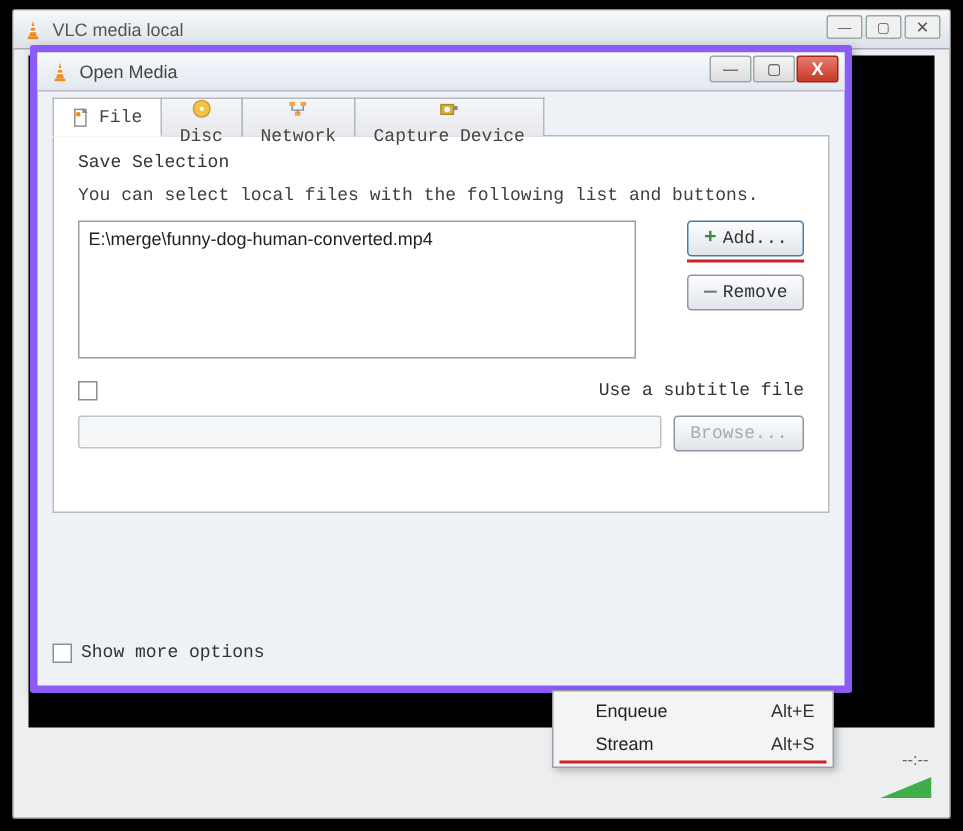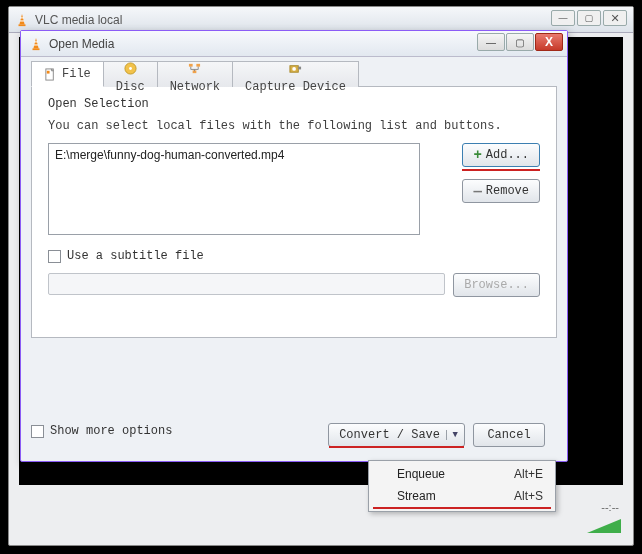--- a/index.html
+++ b/index.html
@@ -12,21 +12,21 @@
 .cone-icon { width: 14px; height: 14px; margin-right: 6px; display: inline-block; }
 .main-title { color: #555; font-size: 12px; }
 .win-controls { position: absolute; right: 6px; top: 3px; display: flex; gap: 2px; }
 .win-btn { width: 24px; height: 16px; border: 1px solid #9aa; background: #f0f0f0; border-radius: 2px; display: flex; align-items: center; justify-content: center; font-size: 9px; color: #555; cursor: default; }
 .win-btn.close { font-size: 11px; }
 .video-area { position: absolute; top: 30px; left: 10px; right: 10px; bottom: 60px; background: #000; }
 .time-display { position: absolute; right: 14px; bottom: 32px; color: #666; font-size: 11px; }
 .volume-cone { position: absolute; right: 12px; bottom: 8px; }
 
 
-.dialog { position: absolute; top: 30px; left: 20px; width: 548px; height: 432px; background: #eef1f5; border: 1px solid #8b5cf6; border-radius: 2px; box-shadow: 2px 3px 8px rgba(0,0,0,0.3); }
+.dialog { position: absolute; top: 30px; left: 20px; width: 548px; height: 432px; background: #eef1f5; border: 5px solid #8b5cf6; border-radius: 2px; box-shadow: 2px 3px 8px rgba(0,0,0,0.3); }
 .dlg-titlebar { height: 26px; background: linear-gradient(#f7f9fc, #e2e8f0); display: flex; align-items: center; padding: 0 8px; border-bottom: 1px solid #bbc; position: relative; }
 .dlg-title { color: #444; font-size: 12px; }
 .dlg-controls { position: absolute; right: 4px; top: 2px; display: flex; gap: 1px; }
 .dlg-ctrl { width: 28px; height: 18px; border: 1px solid #9aa; background: linear-gradient(#f5f5f5,#dcdcdc); border-radius: 2px; display: flex; align-items: center; justify-content: center; font-size: 10px; color: #444; }
 .dlg-ctrl.close { background: linear-gradient(#e97a6e,#c63a2a); color: #fff; font-weight: bold; font-size: 12px; border-color: #a02818; }
 
 .dlg-body { position: absolute; top: 30px; left: 10px; right: 10px; bottom: 8px; }
 
 
 .tabstrip { display: flex; height: 26px; margin-bottom: -1px; }
@@ -42,21 +42,21 @@
 
 .file-row { display: flex; gap: 8px; justify-content: space-between; }
 .filelist { width: 372px; height: 92px; border: 1px solid #9aa0a8; background: #fff; padding: 4px 6px; font-family: Tahoma, sans-serif; font-size: 12px; color: #222; overflow: auto; }
 .file-buttons { display: flex; flex-direction: column; gap: 8px; }
 .btn { height: 24px; padding: 0 10px; background: linear-gradient(#fcfdfe,#e1e5ea); border: 1px solid #8f96a0; border-radius: 3px; font-family: "Courier New", monospace; font-size: 12px; color: #333; display: flex; align-items: center; gap: 4px; justify-content: center; min-width: 72px; }
 .btn.add { border: 1px solid #3c7fb1; }
 .btn.add::after { content:""; position:absolute; }
 .btn .plus { color: #3a8b3a; font-weight: bold; font-size: 14px; }
 .btn .minus { color: #777; font-weight: bold; font-size: 14px; }
 
-.subtitle-row { margin-top: 14px; display: flex; align-items: center; gap: 6px; }
+.subtitle-row { margin-top: 14px; display: flex; align-items: center; gap: 6px; justify-content: space-between; }
 .chk { width: 13px; height: 13px; border: 1px solid #8a8f96; background: #fff; }
 .mono { font-family: "Courier New", monospace; font-size: 12px; color: #333; }
 
 .browse-row { display: flex; gap: 8px; margin-top: 10px; }
 .subtitle-input { flex: 1; height: 22px; border: 1px solid #c0c4ca; background: #f5f6f8; border-radius: 2px; }
 .btn.disabled { color: #aaa; }
 
 .showmore-row { margin-top: 86px; display: flex; align-items: center; gap: 6px; }
 
 .footer { position: absolute; bottom: 6px; right: 12px; display: flex; gap: 8px; }
@@ -160,21 +160,21 @@
               <rect x="1" y="4" width="9" height="7" fill="#d8b048" stroke="#a88828"></rect>
               <circle cx="5.5" cy="7.5" r="2" fill="#fff"></circle>
               <rect x="10" y="5" width="3" height="3" fill="#888"></rect>
             </svg>
         </span>
         <span>Capture Device</span>
       </div>
     </div>
 
     <div class="tabpanel">
-      <div class="section-label">Open Selection</div>
+      <div class="section-label">Save Selection</div>
       <div class="help-text">You can select local files with the following list and buttons.</div>
       <div class="file-row">
         <div class="filelist">
           <div>E:\merge\funny-dog-human-converted.mp4</div>
         </div>
         <div class="file-buttons">
           <div style="position:relative">
             <div class="btn add">
               <span class="plus">+</span>
               <span>Add...</span>
@@ -198,30 +198,20 @@
           <span>Browse...</span>
         </div>
       </div>
     </div>
 
     <div class="showmore-row">
       <div class="chk"></div>
       <span class="mono">Show more options</span>
     </div>
 
-    <div class="footer">
-      <div class="btn split">
-        <span>Convert / Save</span>
-        <span class="arrow">▼</span>
-        <div class="convert-underline"></div>
-      </div>
-      <div class="btn">
-        <span>Cancel</span>
-      </div>
-    </div>
   </div>
 </div>
 
 <div class="menu">
   <div class="menu-item">
     <span>Enqueue</span>
     <span class="shortcut">Alt+E</span>
   </div>
   <div class="menu-item">
     <span>Stream</span>

